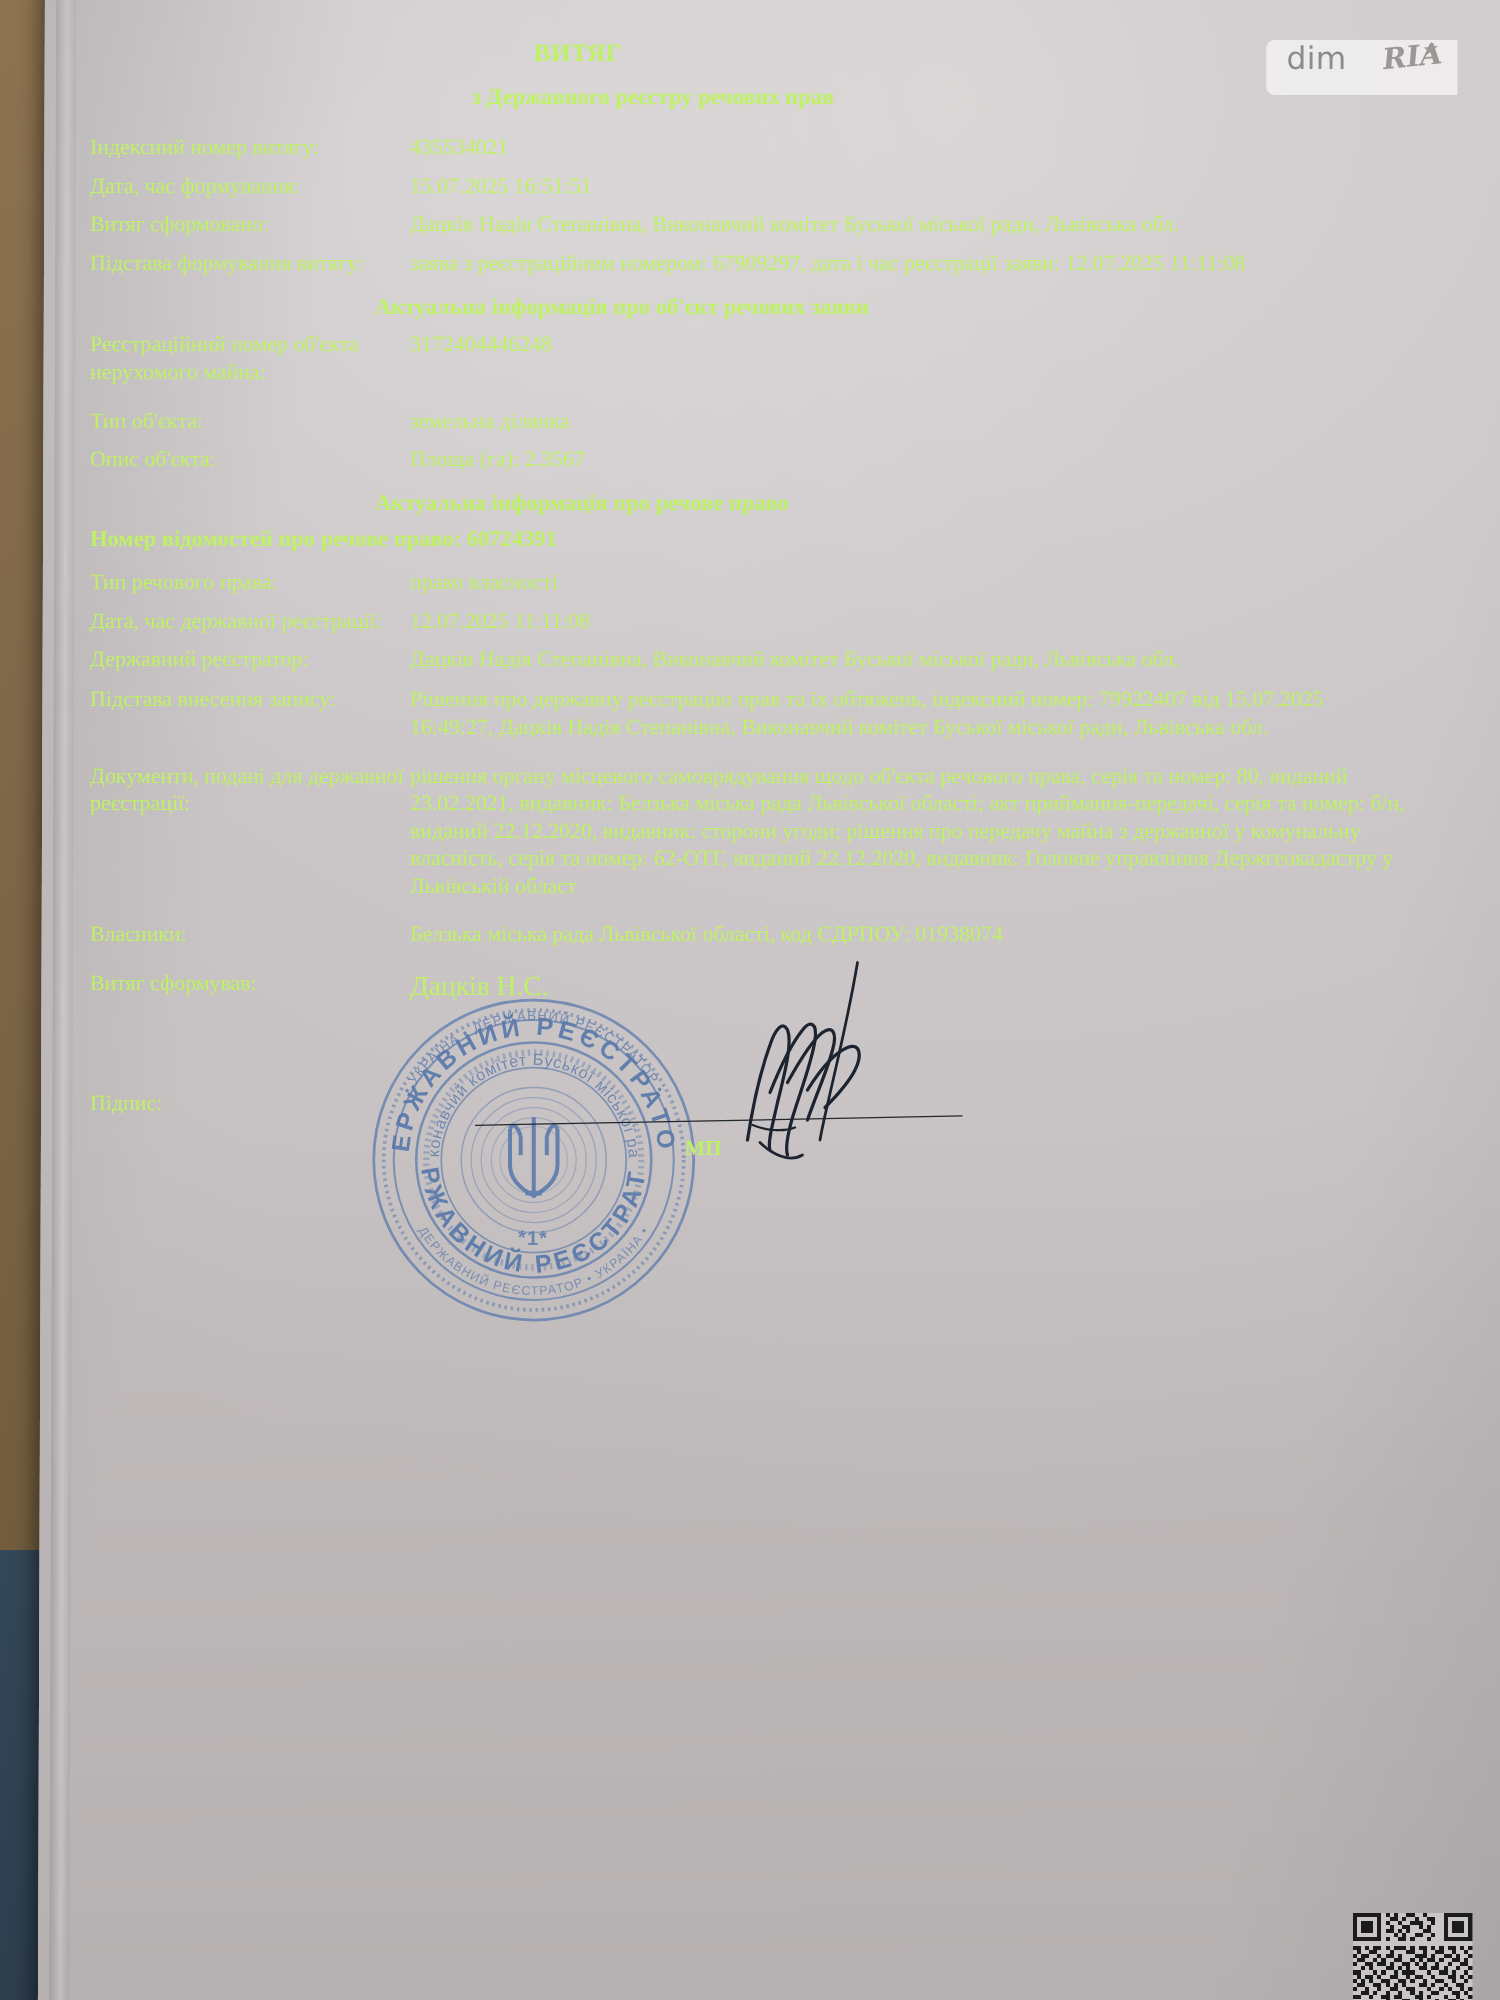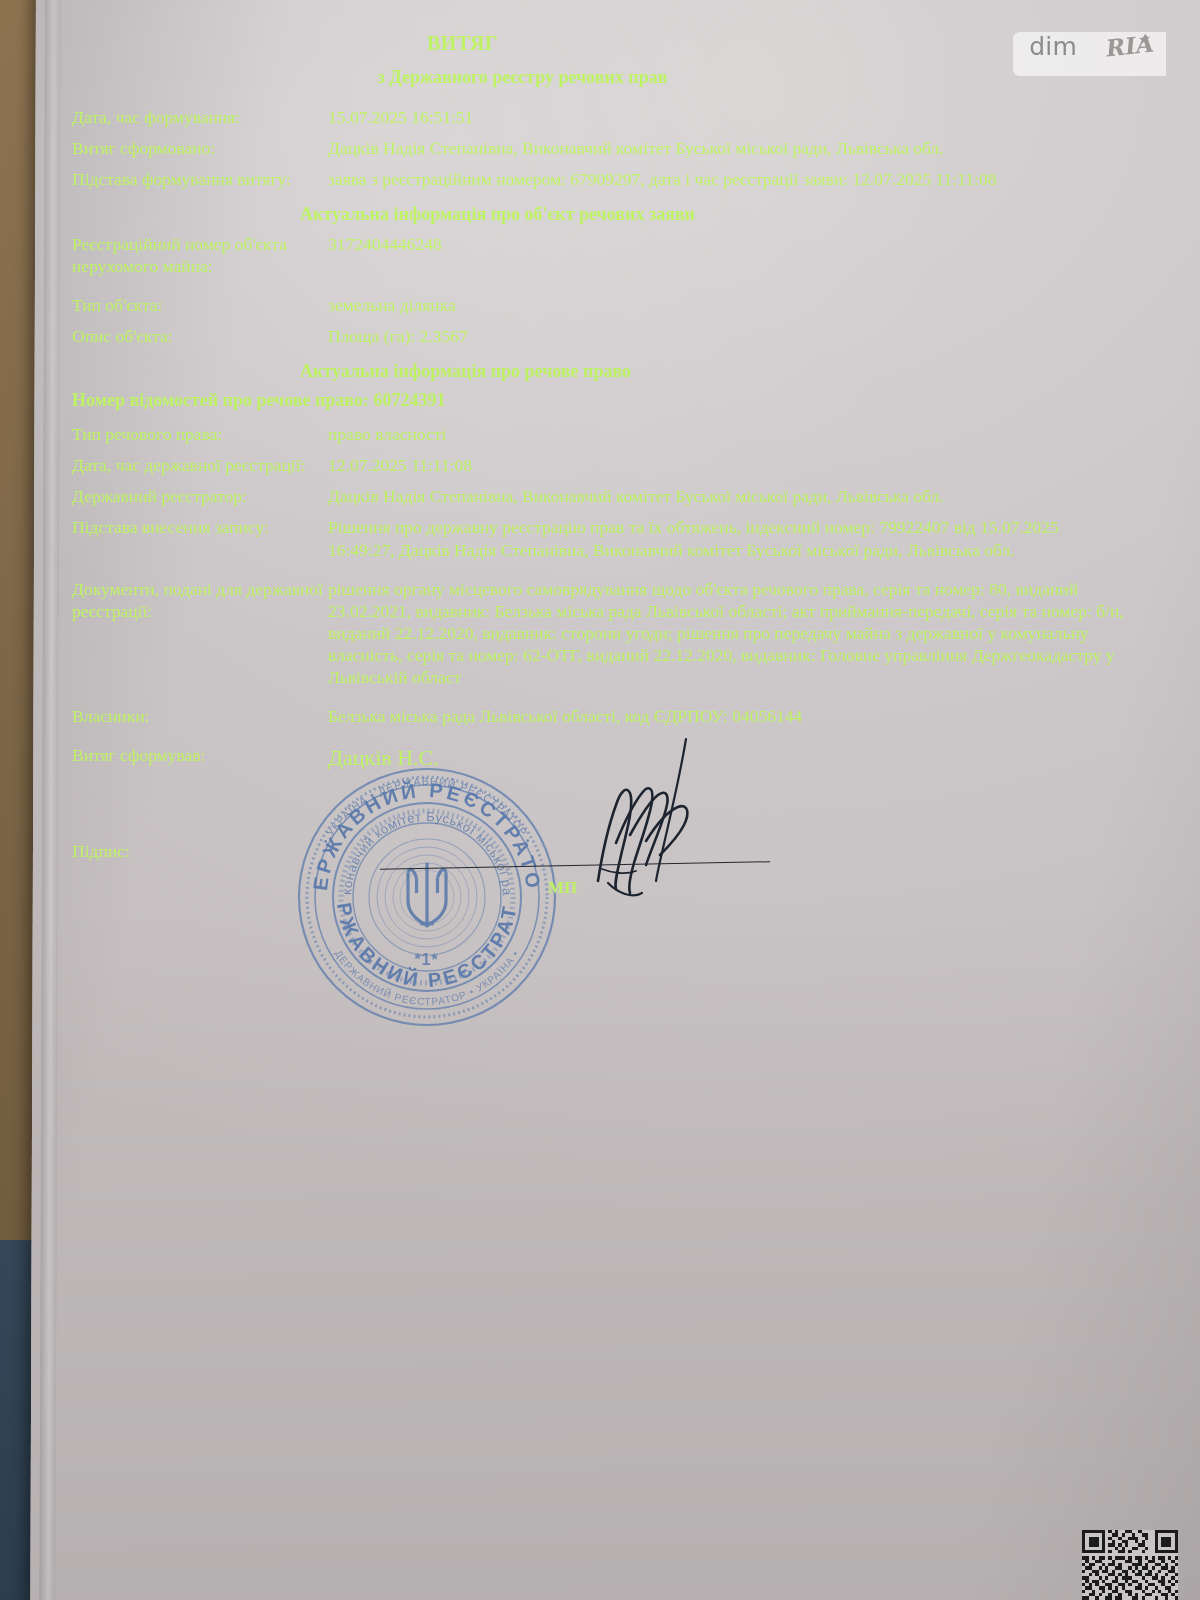--- a/index.html
+++ b/index.html
@@ -245,20 +245,24 @@
 
   <div class="content">
 
     <div class="doc-title">ВИТЯГ</div>
     <div class="doc-subtitle">з Державного реєстру речових прав</div>
 
     <div style="height:18px"></div>
 
     <div>
       <div class="row">
+        <div class="label">Індексний номер витягу:</div>
+        <div class="value">435534021</div>
+      </div>
+      <div class="row">
         <div class="label">Дата, час формування:</div>
         <div class="value">15.07.2025 16:51:51</div>
       </div>
       <div class="row">
         <div class="label">Витяг сформовано:</div>
         <div class="value">Дацків Надія Степанівна, Виконавчий комітет Буської міської ради, Львівська обл.</div>
       </div>
       <div class="row">
         <div class="label">Підстава формування витягу:</div>
         <div class="value">заява з реєстраційним номером: 67909297, дата і час реєстрації заяви: 12.07.2025 11:11:08</div>
@@ -300,21 +304,21 @@
       <div class="row gap-row">
         <div class="label">Підстава внесення запису:</div>
         <div class="value">Рішення про державну реєстрацію прав та їх обтяжень, індексний номер: 79922407 від 15.07.2025 16:49:27, Дацків Надія Степанівна, Виконавчий комітет Буської міської ради, Львівська обл.</div>
       </div>
       <div class="row gap-row">
         <div class="label">Документи, подані для державної реєстрації:</div>
         <div class="value">рішення органу місцевого самоврядування щодо об'єкта речового права, серія та номер: 80, виданий 23.02.2021, видавник: Белзька міська рада Львівської області; акт приймання-передачі, серія та номер: б/н, виданий 22.12.2020, видавник: сторони угоди; рішення про передачу майна з державної у комунальну власність, серія та номер: 62-ОТГ, виданий 22.12.2020, видавник: Головне управління Держгеокадастру у Львівській област</div>
       </div>
       <div class="row">
         <div class="label">Власники:</div>
-        <div class="value">Белзька міська рада Львівської області, код ЄДРПОУ: 04056144</div>
+        <div class="value">Белзька міська рада Львівської області, код ЄДРПОУ: 01938074</div>
       </div>
     </div>
 
     <div class="sign-area">
 
       <div class="sign-label-1">Витяг сформував:</div>
       <div class="sign-name">Дацків Н.С.</div>
       <div class="sign-label-2">Підпис:</div>
 
       <div class="stamp">

